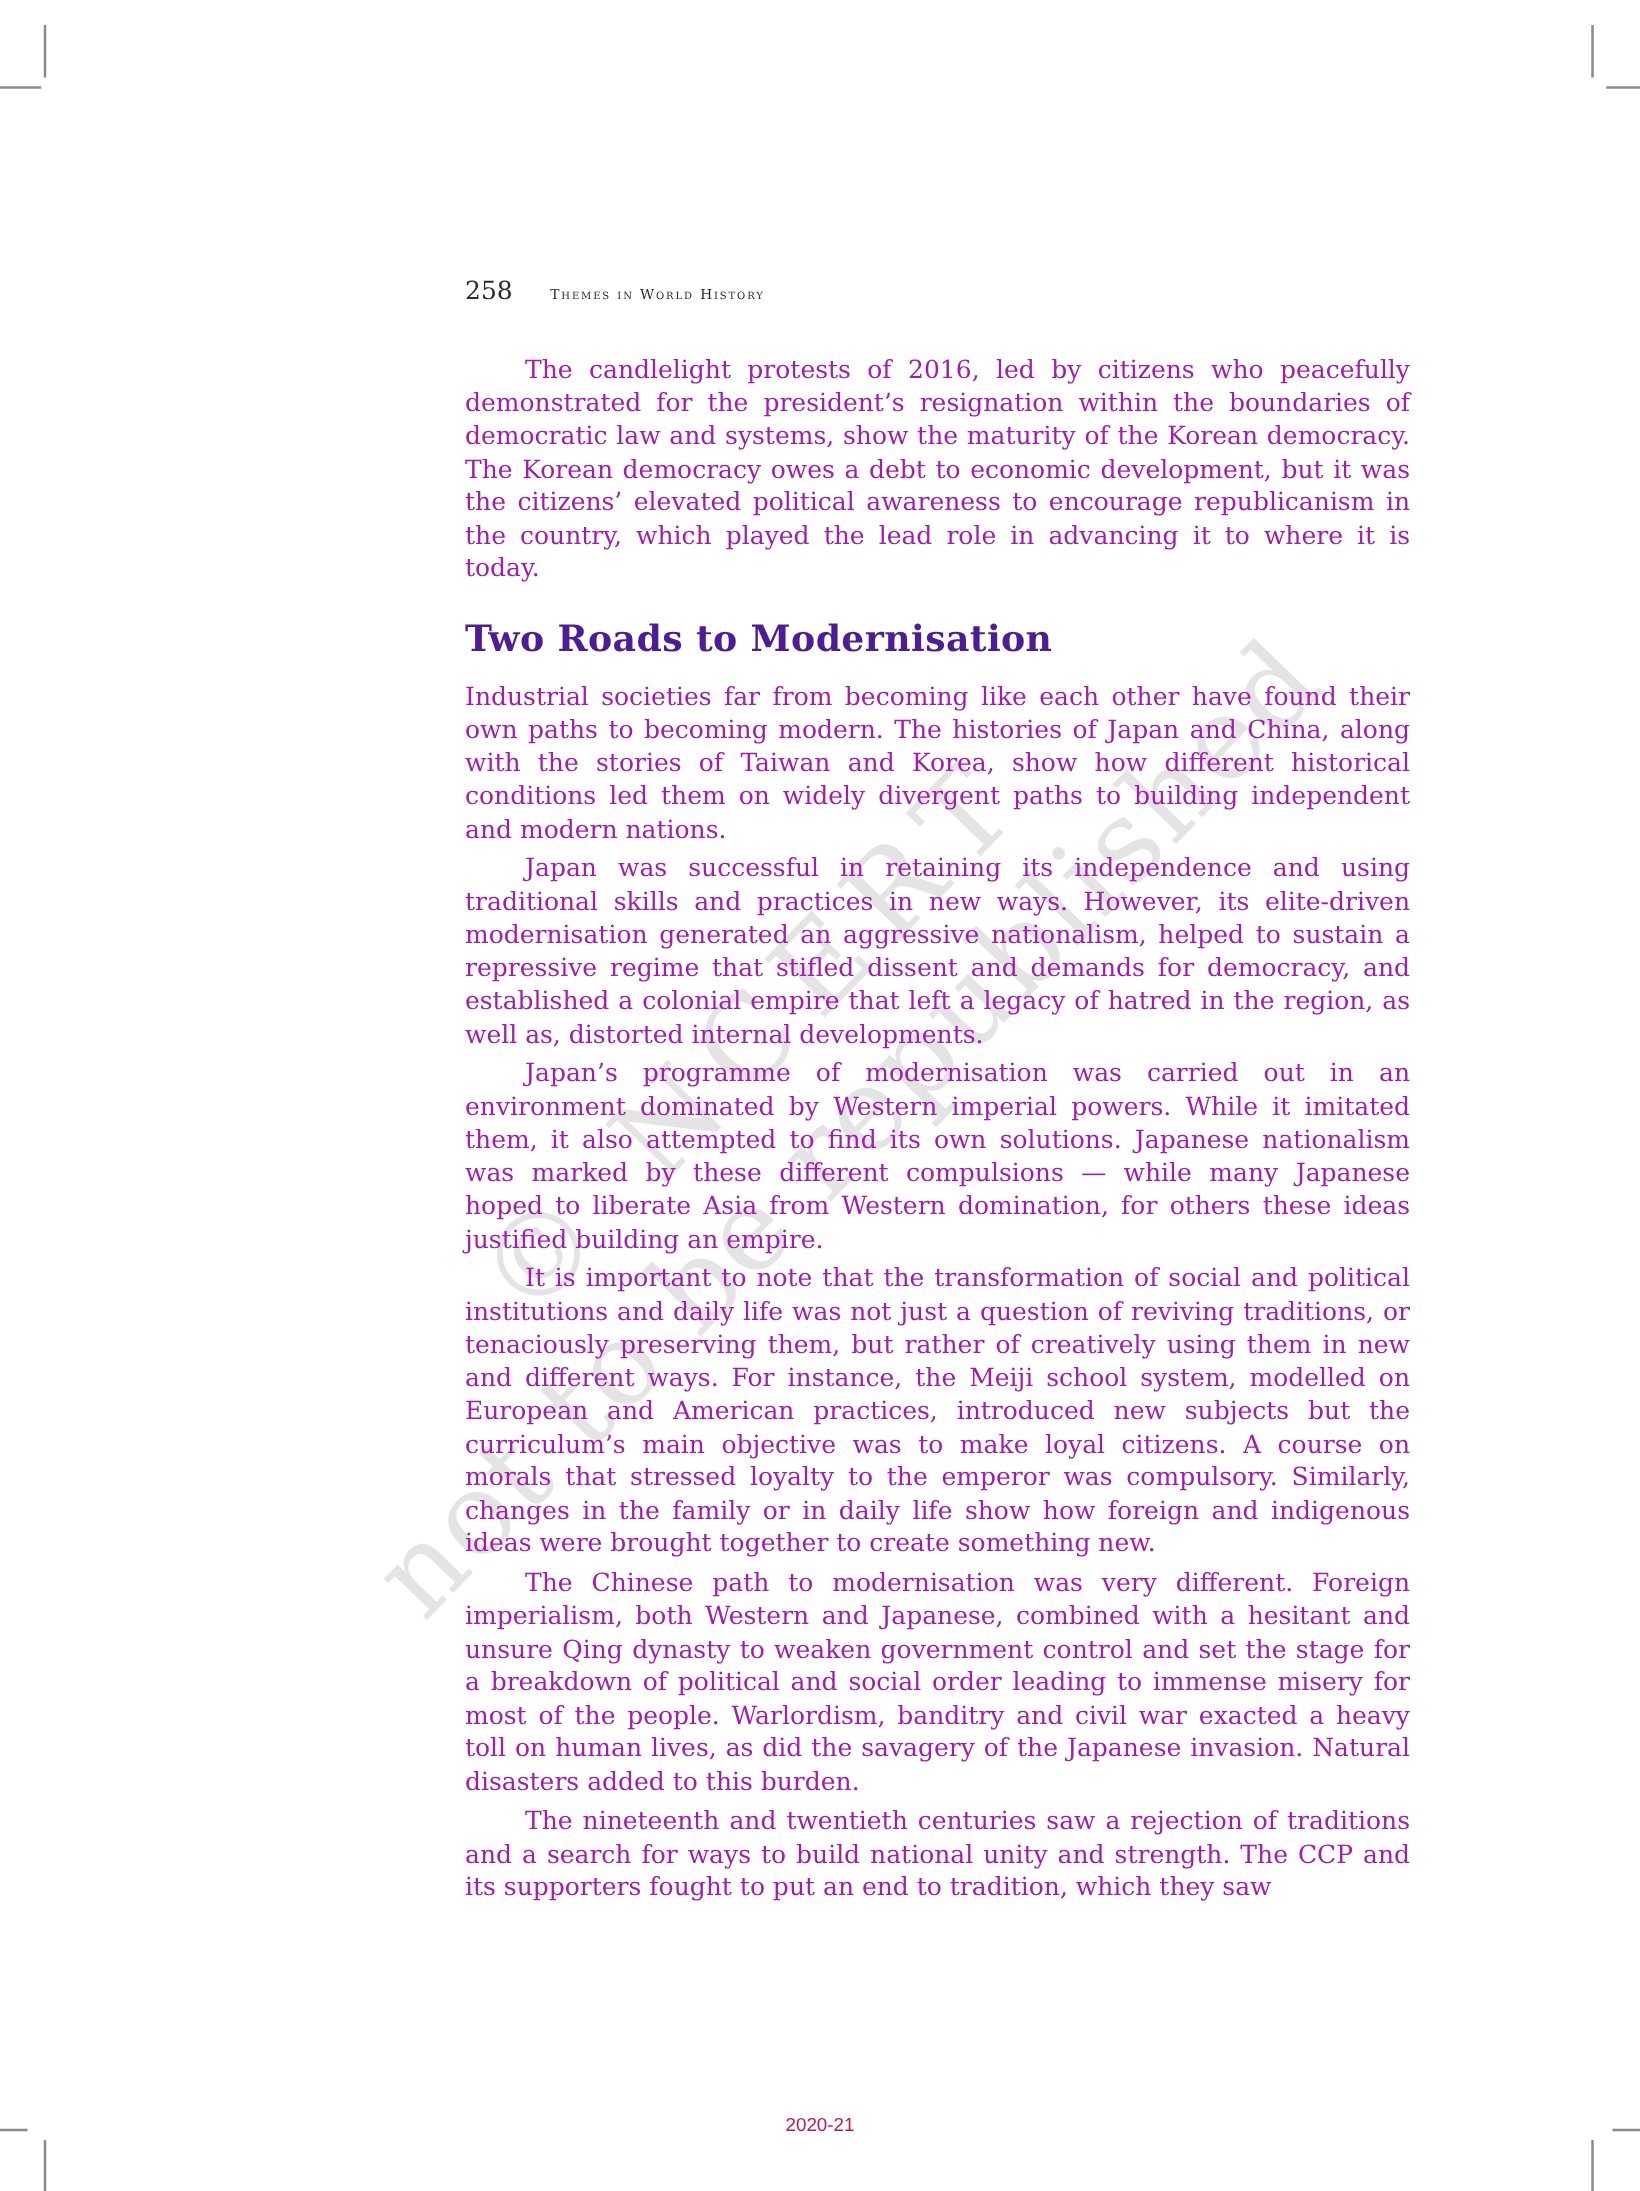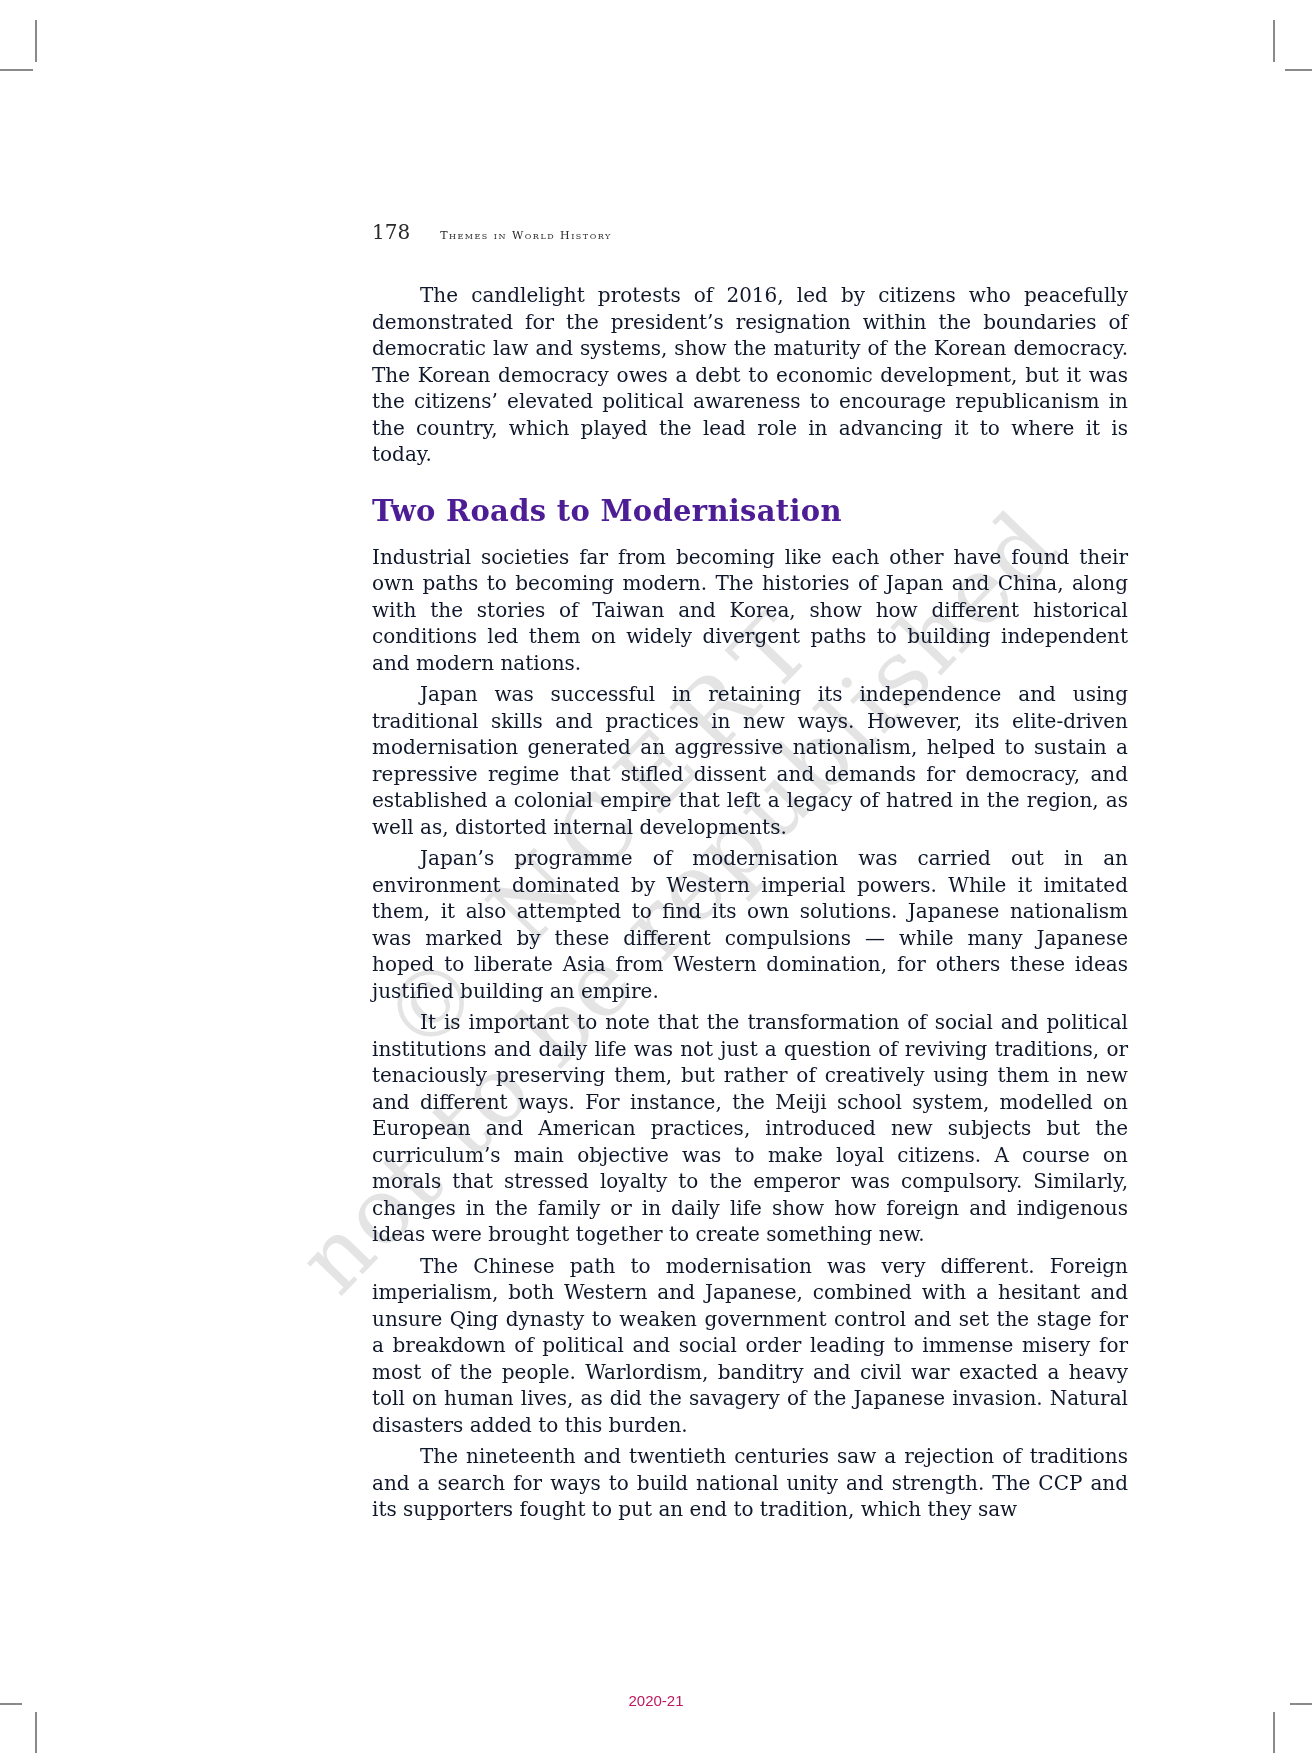--- a/index.html
+++ b/index.html
@@ -59,21 +59,21 @@
   .running-title {
     font-size: 11px;
     font-variant: small-caps;
     letter-spacing: 1.5px;
   }
   .para {
     margin: 0 0 5px 0;
     font-size: 20px;
     line-height: 26.5px;
     text-align: justify;
-    color: #0f172a;
+    color: #a21caf;
   }
   .para.indent { text-indent: 48px; }
   .section-heading {
     margin: 26px 0 16px 0;
     font-size: 29px;
     font-weight: bold;
     color: #4c1d95;
     letter-spacing: 0.3px;
   }
   .footer {
@@ -101,21 +101,21 @@
   <div class="crop br-v"></div>
 
   <div class="watermark">
     <div class="wm-line1">© NCERT</div>
     <div class="wm-line2">not to be republished</div>
   </div>
 
   <div class="content">
 
     <div class="running-head">
-      <span class="page-number">178</span>
+      <span class="page-number">258</span>
       <span class="running-title">Themes in World History</span>
     </div>
 
     <p class="para indent">The candlelight protests of 2016, led by citizens who peacefully demonstrated for the president’s resignation within the boundaries of democratic law and systems, show the maturity of the Korean democracy. The Korean democracy owes a debt to economic development, but it was the citizens’ elevated political awareness to encourage republicanism in the country, which played the lead role in advancing it to where it is today.</p>
 
     <h2 class="section-heading">Two Roads to Modernisation</h2>
 
     <p class="para">Industrial societies far from becoming like each other have found their own paths to becoming modern. The histories of Japan and China, along with the stories of Taiwan and Korea, show how different historical conditions led them on widely divergent paths to building independent and modern nations.</p>
     <p class="para indent">Japan was successful in retaining its independence and using traditional skills and practices in new ways. However, its elite-driven modernisation generated an aggressive nationalism, helped to sustain a repressive regime that stifled dissent and demands for democracy, and established a colonial empire that left a legacy of hatred in the region, as well as, distorted internal developments.</p>
     <p class="para indent">Japan’s programme of modernisation was carried out in an environment dominated by Western imperial powers. While it imitated them, it also attempted to find its own solutions. Japanese nationalism was marked by these different compulsions — while many Japanese hoped to liberate Asia from Western domination, for others these ideas justified building an empire.</p>

